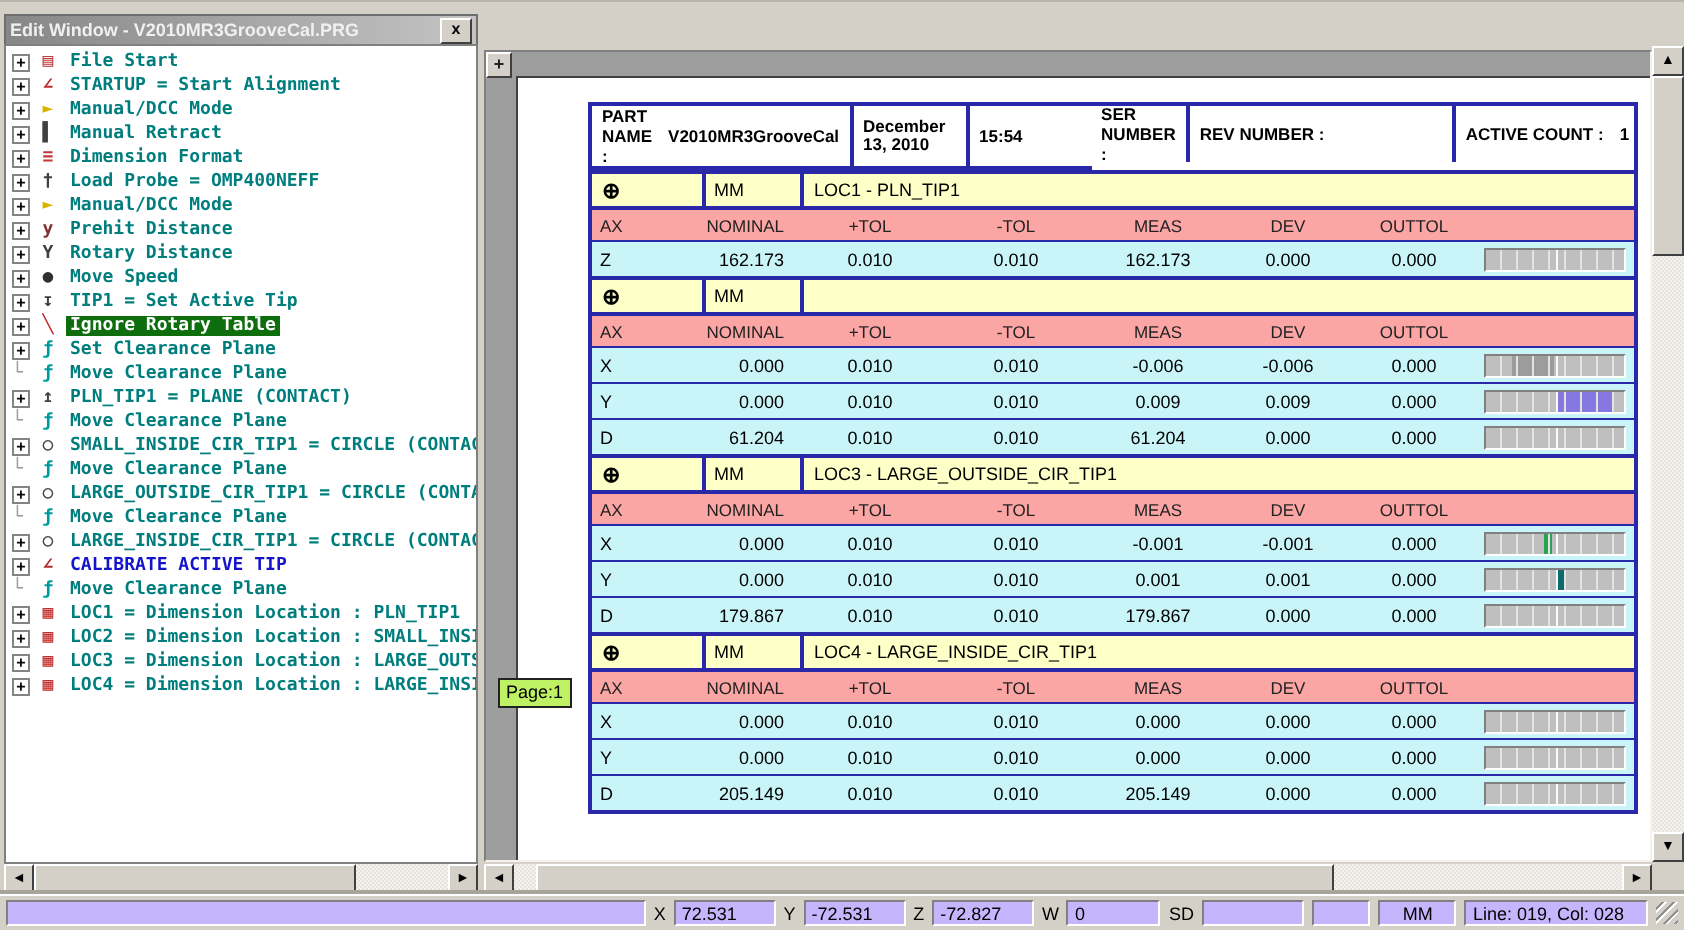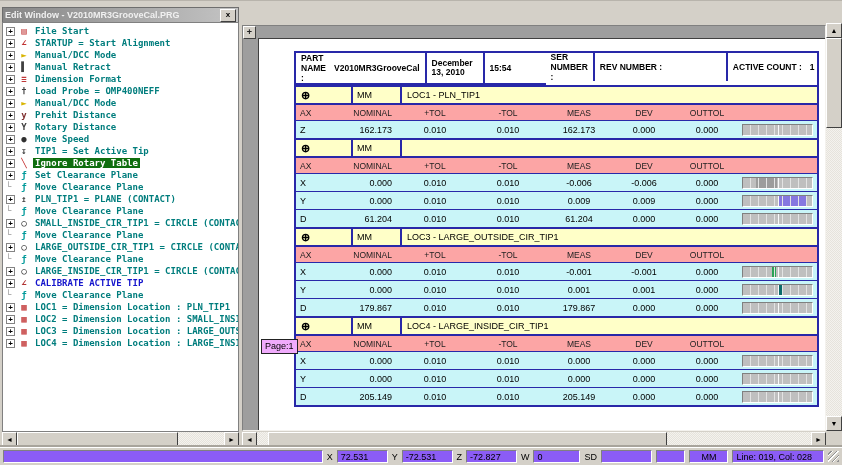--- a/index.html
+++ b/index.html
@@ -72,33 +72,33 @@
   .block .data-row:last-child{border-bottom:none}
   .cell{text-align:center}
   .cell.ax{text-align:left;padding-left:4px}
   .cell.nom{text-align:right;padding-right:6px}
   .bar{height:12px;margin:0 4px 0 2px;position:relative;background:#bfbfbf;
     border:1px solid;border-color:#808080 #ffffff #ffffff #808080;box-sizing:border-box}
   .bar .fill{position:absolute;top:0;bottom:0}
   .bar .ticks{position:absolute;inset:0;
     background-image:repeating-linear-gradient(90deg,transparent 0,transparent 7px,#e3e3e3 7px,#e3e3e3 8px)}
   .bar .center-tick{position:absolute;left:50%;top:0;bottom:0;width:1px;background:#fafafa}
-  .page-label{position:absolute;left:18px;top:313px;z-index:5;background:#f0abfc;border:1px solid #222;
+  .page-label{position:absolute;left:6px;top:313px;z-index:5;background:#bef264;border:1px solid #222;
     font-size:9px;height:13px;line-height:13px;padding:0 3px;color:#000}
   .vscroll{position:absolute;right:0;top:0;width:16px;bottom:16px;display:flex;flex-direction:column;background:#f1efe9}
   .vscroll .sb-track{background:repeating-conic-gradient(#f4f2ee 0 25%,#e6e3dc 0 50%) 0 0/2px 2px}
   .vscroll .sb-arrow{width:16px;line-height:13px}
   .corner{position:absolute;right:0;bottom:0;width:16px;height:16px;background:#d4d0c8}
   .hscroll2{left:2px;right:16px}
   
   #status-bar{position:absolute;left:0;bottom:0;width:842px;height:18px;background:#d4d0c8;
     border-top:1px solid #ffffff;box-shadow:0 -2px 0 #a8a49c;display:flex;align-items:center;gap:4px;
     padding:0 3px;font-size:9px;color:#000;box-sizing:border-box}
   .sb-box{border:1px solid;border-color:#808080 #ffffff #ffffff #808080;height:13px;line-height:12px;
-    background:#8b5cf6;padding:0 3px;box-sizing:border-box;white-space:nowrap;overflow:hidden}
+    background:#c4b5fd;padding:0 3px;box-sizing:border-box;white-space:nowrap;overflow:hidden}
   .sb-label{font-size:9px}
   .grip{margin-left:auto;width:11px;height:11px;
     background:repeating-linear-gradient(135deg,transparent 0 2px,#909090 2px 3px,#ffffff 3px 4px)}
 </style>
 </head>
 <body>
 
 <div id="edit-window">
   <div class="titlebar">
     <span class="title">Edit Window - V2010MR3GrooveCal.PRG</span>

